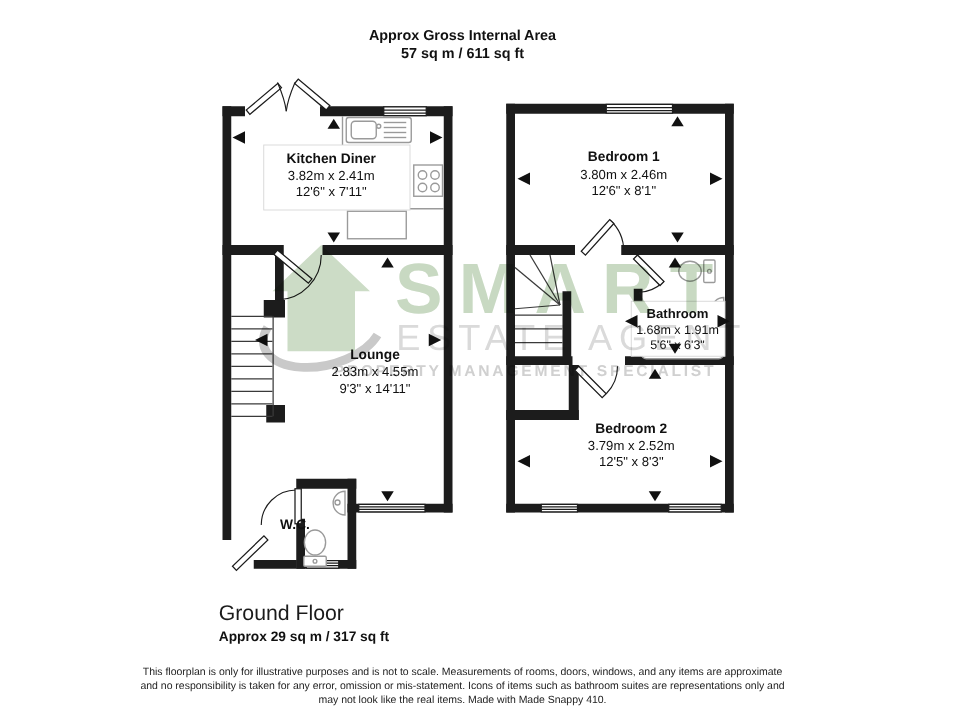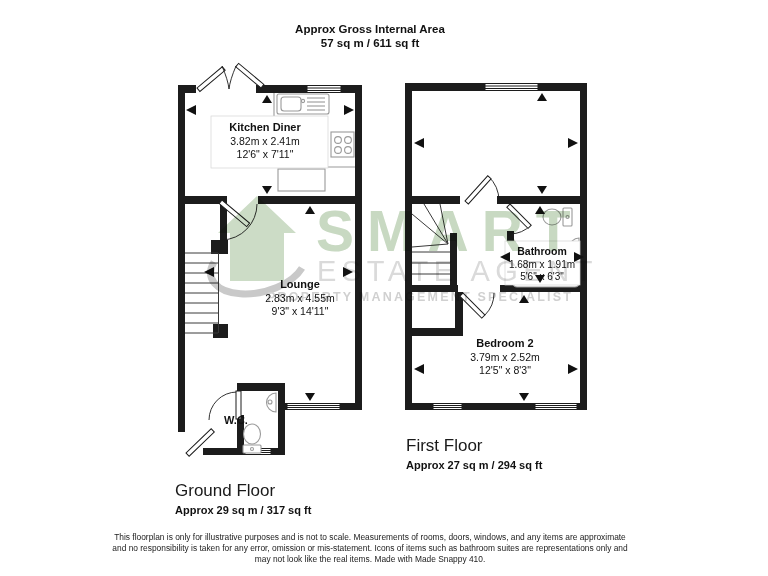--- a/index.html
+++ b/index.html
@@ -243,38 +243,39 @@
     <div class="rdim">12'6" x 7'11"</div>
   </div>
   <div class="abs room-label" style="left:300px;top:278px;">
     <div class="rname">Lounge</div>
     <div class="rdim">2.83m x 4.55m</div>
     <div class="rdim">9'3" x 14'11"</div>
   </div>
   <div class="abs room-label" style="left:236px;top:414px;">
     <div class="rname">W.C.</div>
   </div>
+  <div class="abs room-label" style="left:499px;top:120px;">
+    <div class="rname">Bedroom 1</div>
+    <div class="rdim">3.80m x 2.46m</div>
+    <div class="rdim">12'6" x 8'1"</div>
+  </div>
   <div class="abs room-label small" style="left:542px;top:245px;">
     <div class="rname">Bathroom</div>
     <div class="rdim">1.68m x 1.91m</div>
     <div class="rdim">5'6" x 6'3"</div>
   </div>
   <div class="abs room-label" style="left:505px;top:337px;">
     <div class="rname">Bedroom 2</div>
     <div class="rdim">3.79m x 2.52m</div>
     <div class="rdim">12'5" x 8'3"</div>
   </div>
 
   <div class="abs floor-label" style="left:175px;top:481px;">
     <div class="fname">Ground Floor</div>
     <div class="farea">Approx 29 sq m / 317 sq ft</div>
-  </div>
-  <div class="abs floor-label" style="left:406px;top:436px;">
-    <div class="fname">First Floor</div>
-    <div class="farea">Approx 27 sq m / 294 sq ft</div>
   </div>
 
   <div class="abs watermark">
     <svg width="768" height="576" style="position:absolute;left:0;top:0;">
       <path d="M 214 262 A 46 26 -14 0 0 302 268" fill="none" stroke="#c9c9c9" stroke-width="7"></path>
       <polygon points="218,233 257,196 296,233 284,233 284,281 230,281 230,233" fill="#ccdcc6"></polygon>
     </svg>
     <div class="wm-brand">SMART</div>
     <div class="wm-sub">ESTATE AGENT</div>
     <div class="wm-tag">PROPERTY MANAGEMENT SPECIALIST</div>

